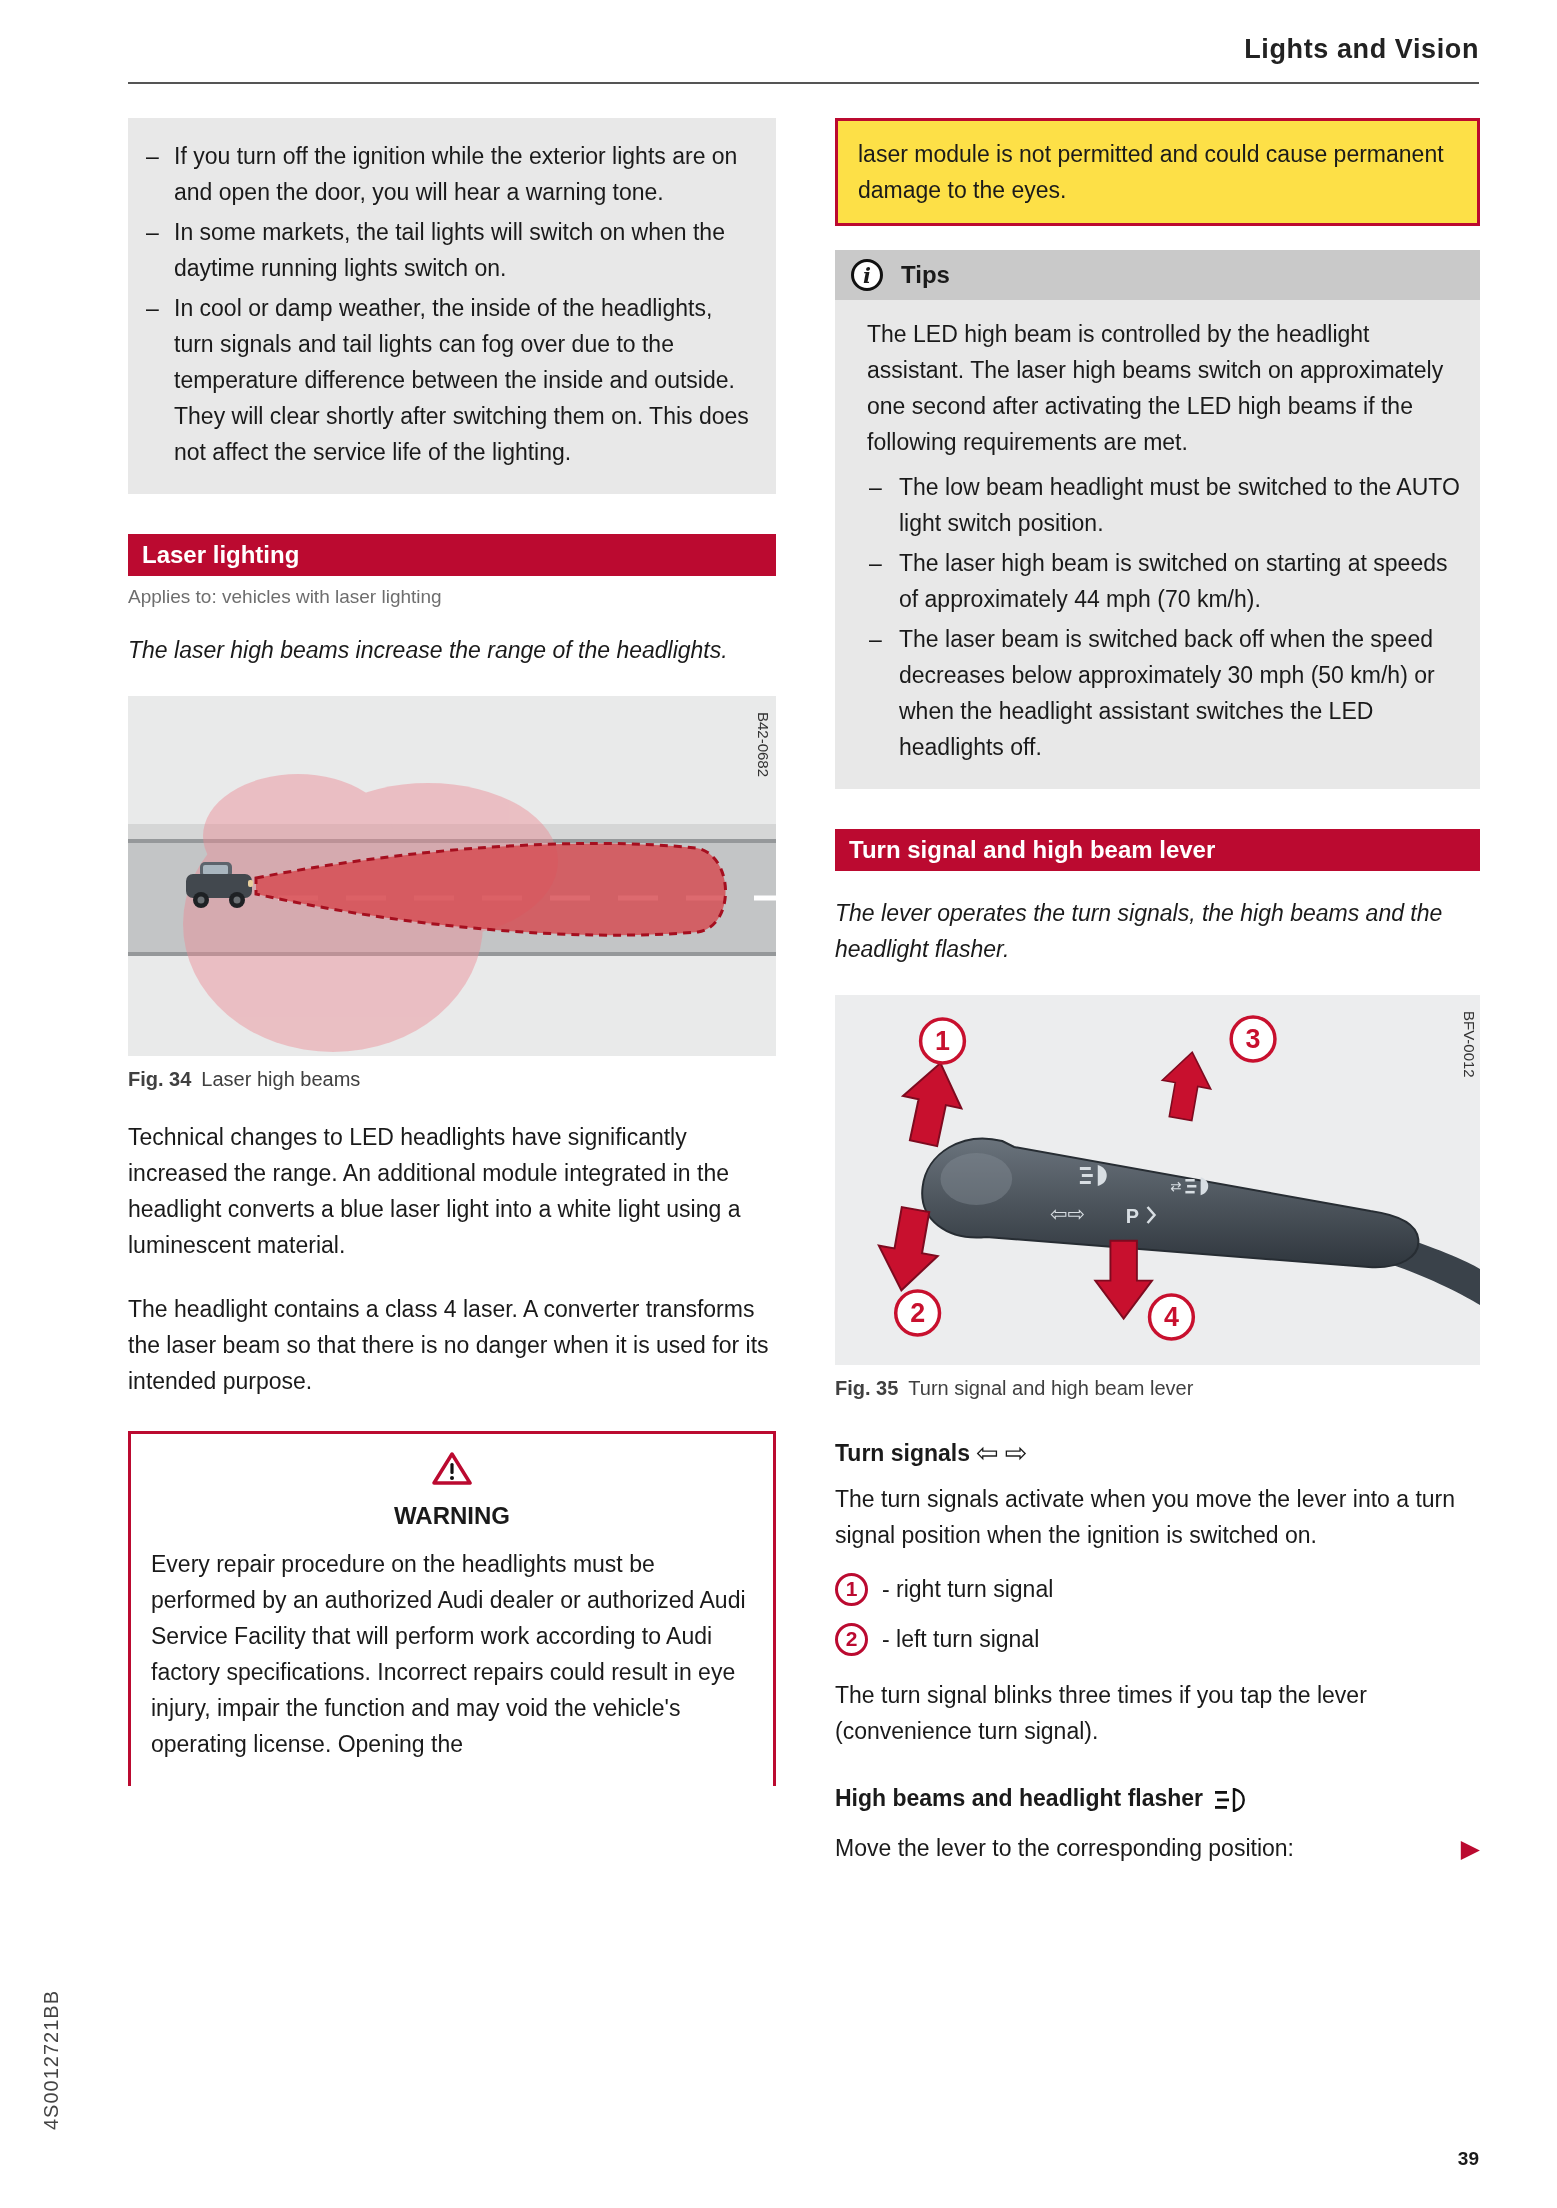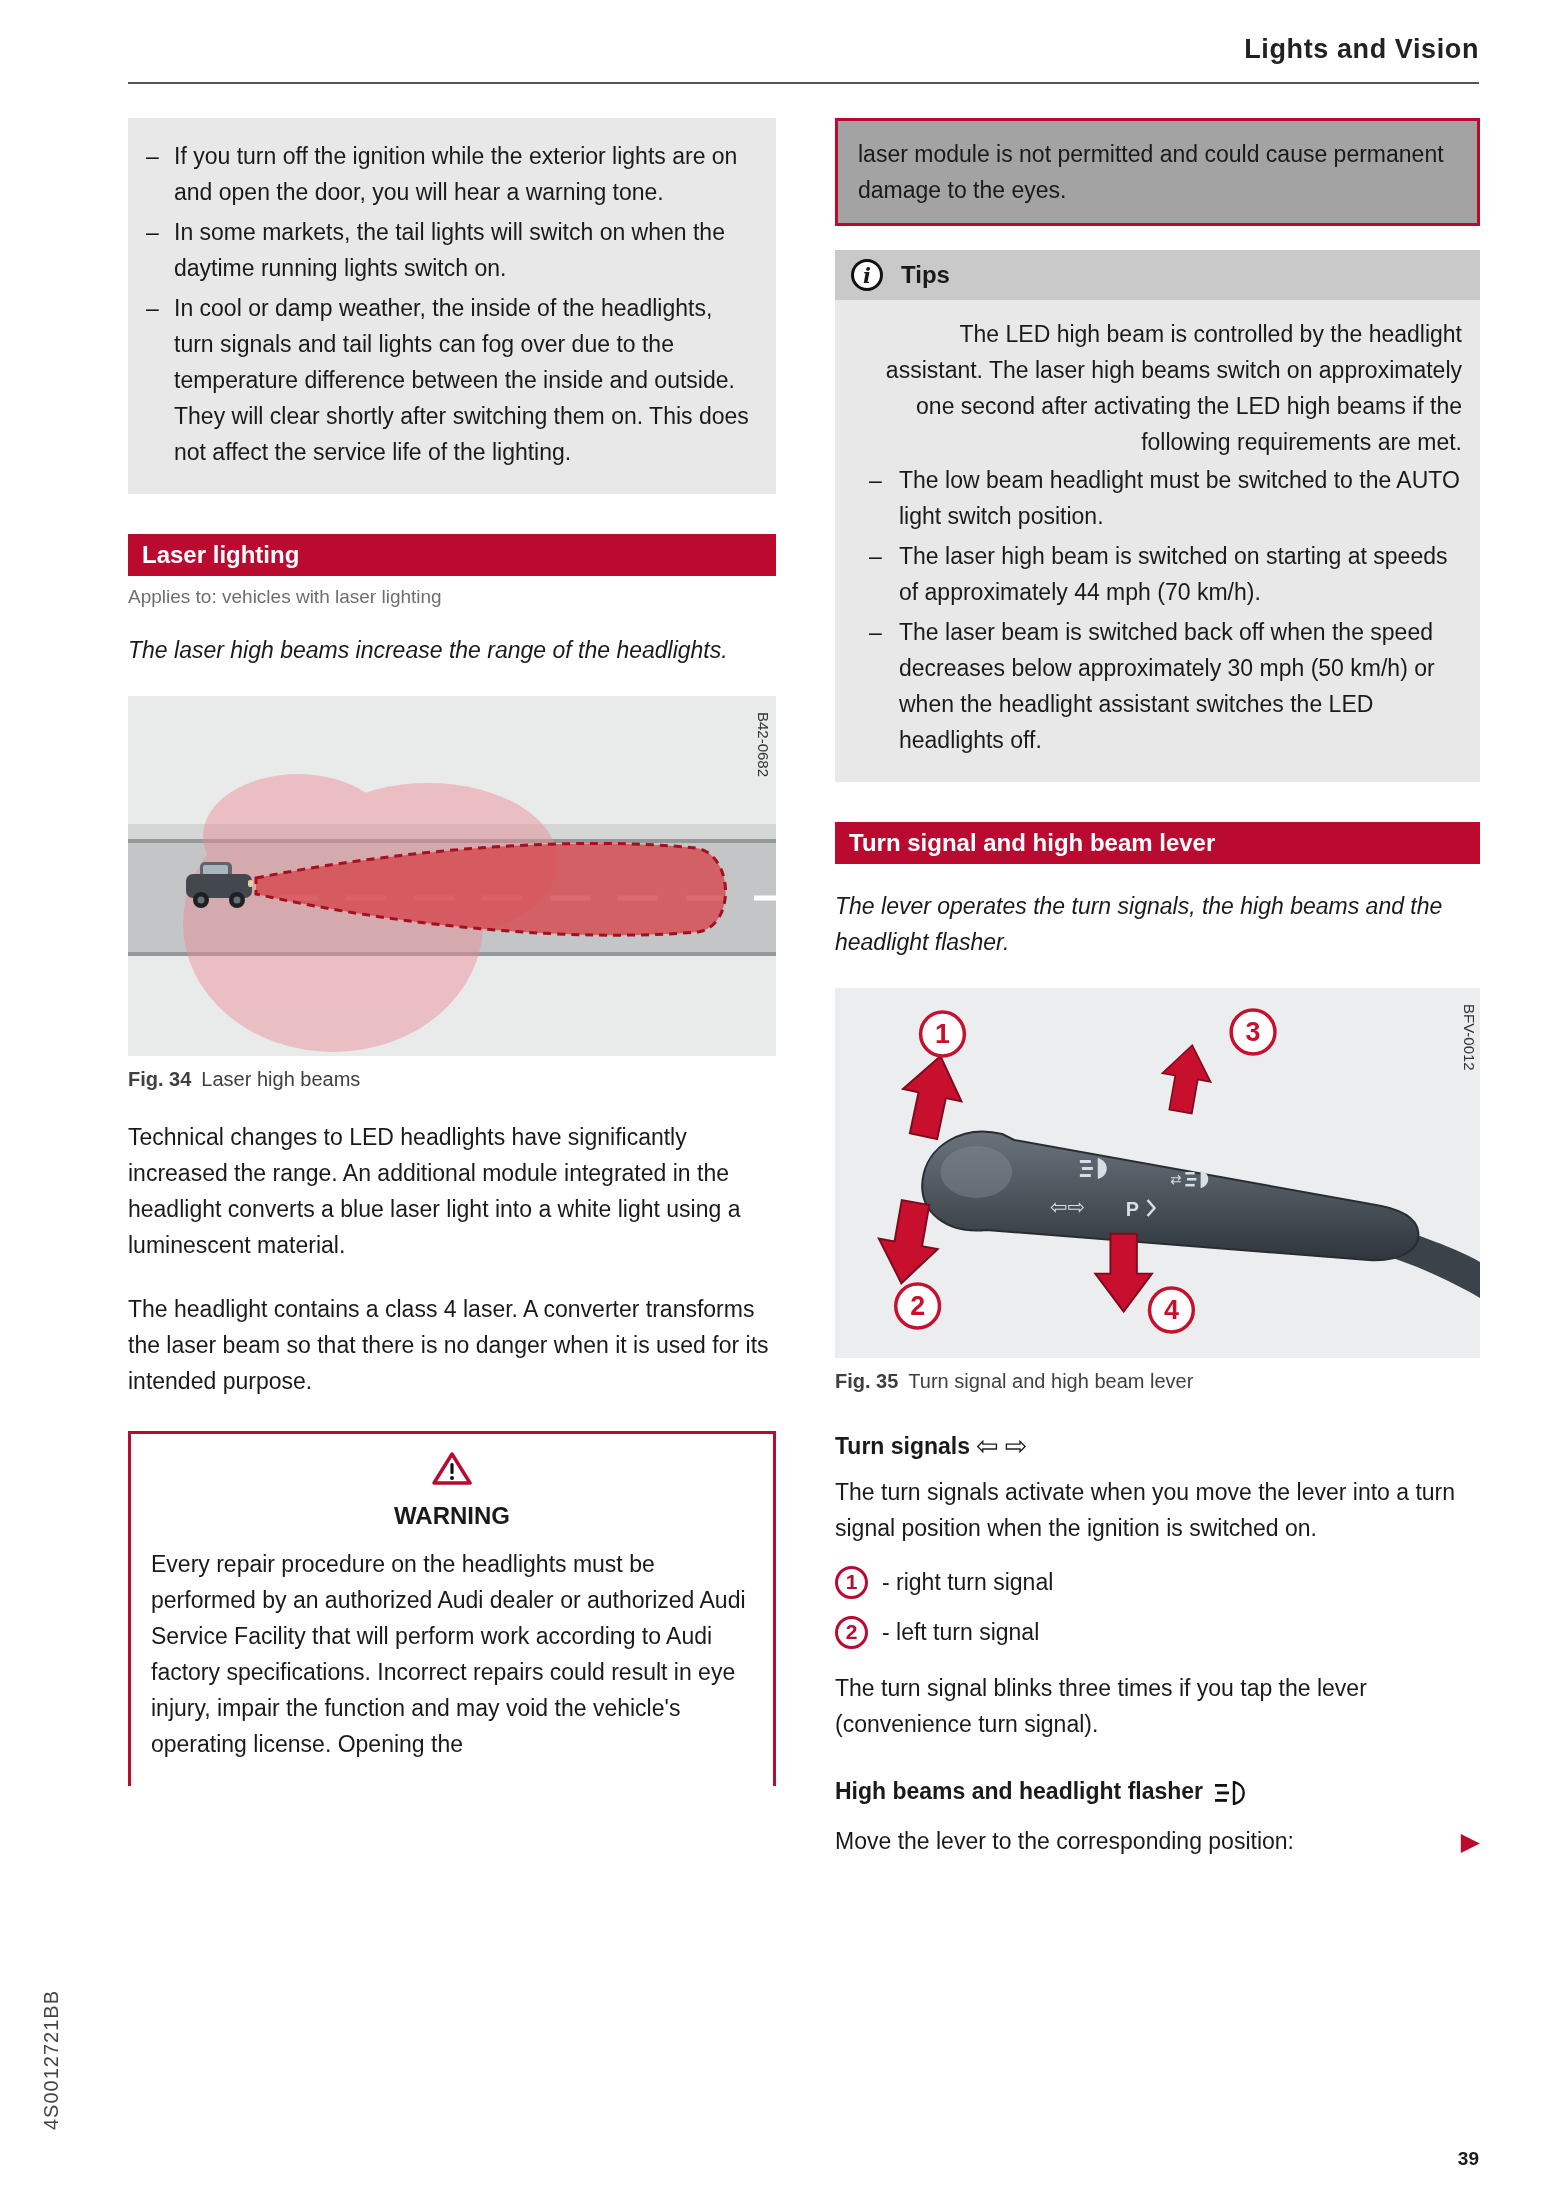--- a/index.html
+++ b/index.html
@@ -42,34 +42,34 @@
   .para { margin-top:28px; }
 
   .warning-box {
     border:3px solid #bb0a30; border-bottom:none;
     margin-top:32px; padding:18px 20px 24px;
     background:#fff;
   }
   .warning-head { display:flex; align-items:center; gap:16px; font-size:24px; font-weight:bold;flex-direction:column; }
   .warning-body { margin-top:16px; }
 
-  .cont-box { border:3px solid #bb0a30; padding:15px 20px; background:#a3a3a3; }
+  .cont-box { border:3px solid #bb0a30; padding:15px 20px; background:#fde047; }
 
   .tips { margin-top:24px; }
   .tips-head {
     background:#c9c9c9; display:flex; align-items:center; gap:18px;
     padding:9px 16px; font-size:24px; font-weight:bold;
   }
   .info-icon {
     width:32px; height:32px; border:3px solid #111; border-radius:50%;
     display:flex; align-items:center; justify-content:center;
     font:italic bold 21px "DejaVu Serif", serif; background:#fff; flex:none;
   }
   .tips-body { background:#e8e8e8; padding:16px 18px 20px 14px; }
-  .tips-body .tips-intro { padding-left:18px; margin-bottom:2px;text-align:right; }
+  .tips-body .tips-intro { padding-left:18px; margin-bottom:9px; }
   .tips-body .dash-item { padding-left:50px; }
   .tips-body .dash-item::before { left:20px; }
 
   .signals-heading {
     margin-top:40px; font-size:23px; font-weight:bold;
     display:flex; align-items:center; gap:6px;
   }
   .arrow-glyph { font-size:27px; font-weight:normal; line-height:1; }
   .legend { margin-top:18px; }
   .legend-item { display:flex; align-items:center; gap:14px; margin-top:14px; }

